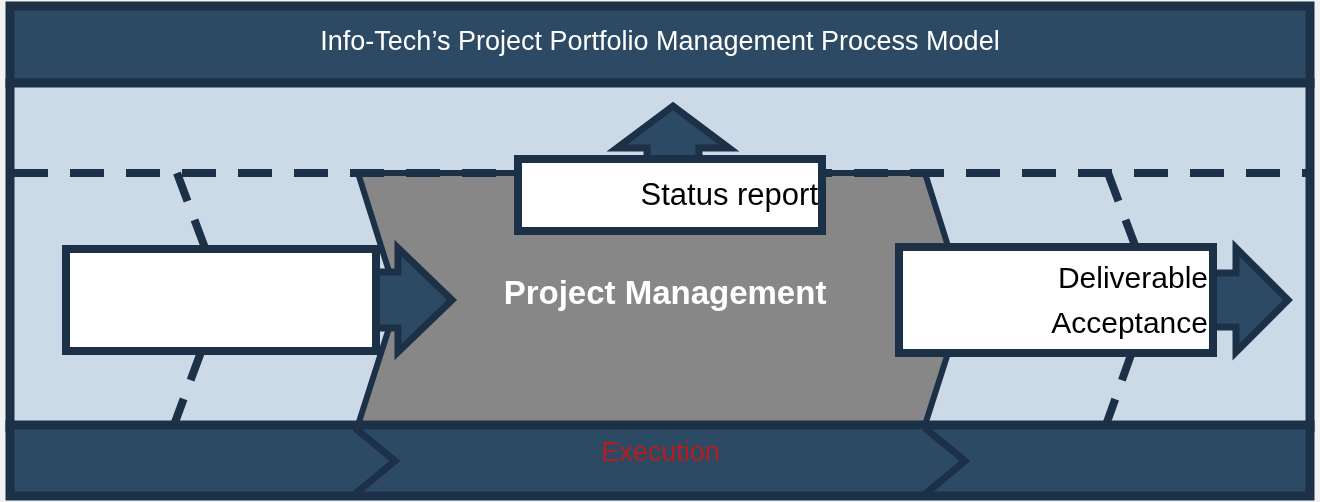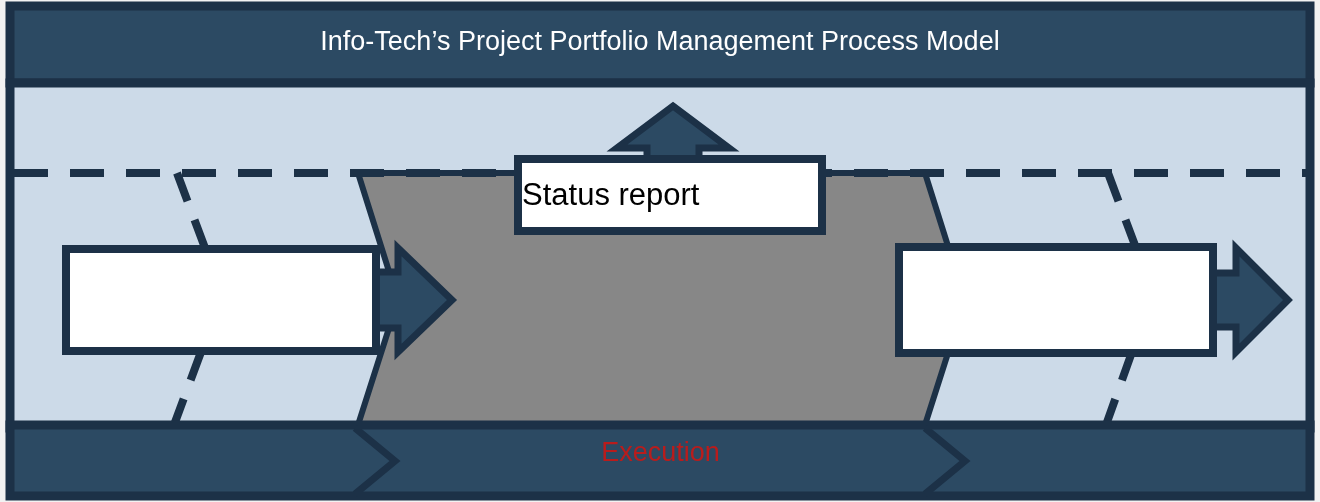--- a/index.html
+++ b/index.html
@@ -11,21 +11,21 @@
     left:10px;top:14px;width:1300px;text-align:center;
     color:#ffffff;font-size:27px;line-height:54px;white-space:nowrap;
   }
   #phase-intake{left:14px;top:437px;width:345px;text-align:center;color:#fff;font-size:27px;}
   #phase-execution{left:398px;top:437px;width:525px;text-align:center;color:#b91c1c;font-size:27px;}
   #phase-closure{left:968px;top:437px;width:340px;text-align:center;color:#fff;font-size:27px;}
   #center-label{
     left:430px;top:274px;width:470px;text-align:center;
     color:#ffffff;font-size:33px;font-weight:bold;white-space:nowrap;
   }
-  .boxlabel{color:#000;text-align:left;}
+  .boxlabel{color:#000;text-align:right;}
   #charter-label{left:72px;top:281px;width:298px;font-size:31px;}
   #status-label{left:522px;top:177px;width:296px;font-size:31px;}
   #deliverable-label{left:904px;top:255px;width:304px;font-size:30px;line-height:45px;}
 </style>
 </head>
 <body>
 
 <div id="stage">
 
   <svg width="1320" height="502" viewBox="0 0 1320 502">
@@ -76,17 +76,22 @@
       <polyline points="925,428 965,461 925,494" fill="none" stroke="#1c3147" stroke-width="7"></polyline>
     </g>
 
   </svg>
 
   <div class="txt" id="title-bar-label">Info-Tech’s Project Portfolio Management Process Model</div>
 
 
   <div class="txt boxlabel" id="status-label">Status report</div>
 
+  <div class="txt boxlabel" id="deliverable-label">
+    <div>Deliverable</div>
+    <div>Acceptance</div>
+  </div>
 
+  <div class="txt" id="center-label">Project Management</div>
 
   <div class="txt" id="phase-execution">Execution</div>
 
 </div>
 
 </body></html>

